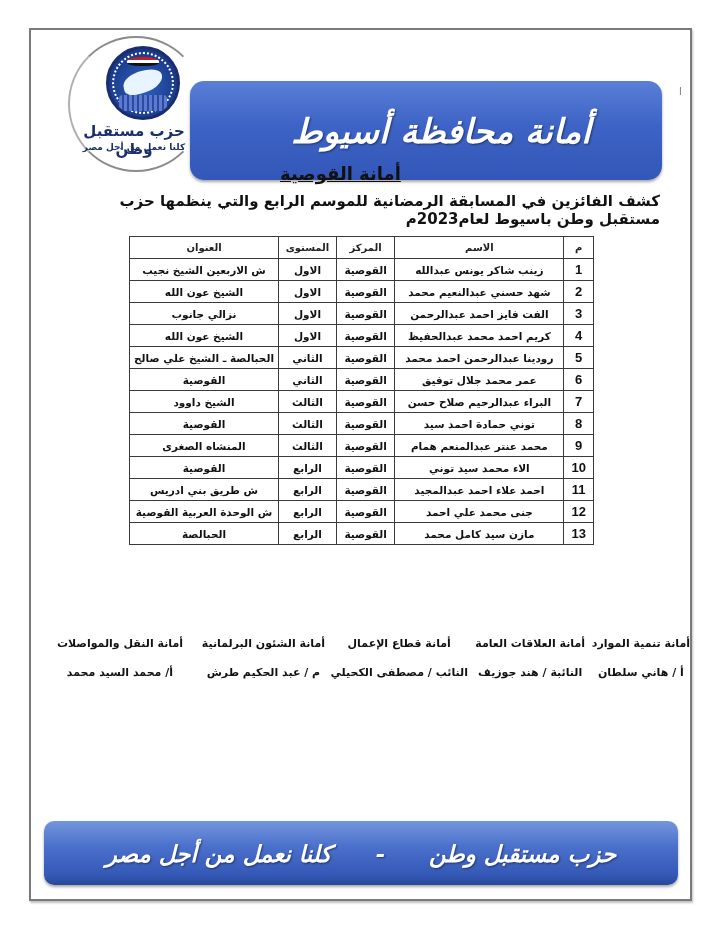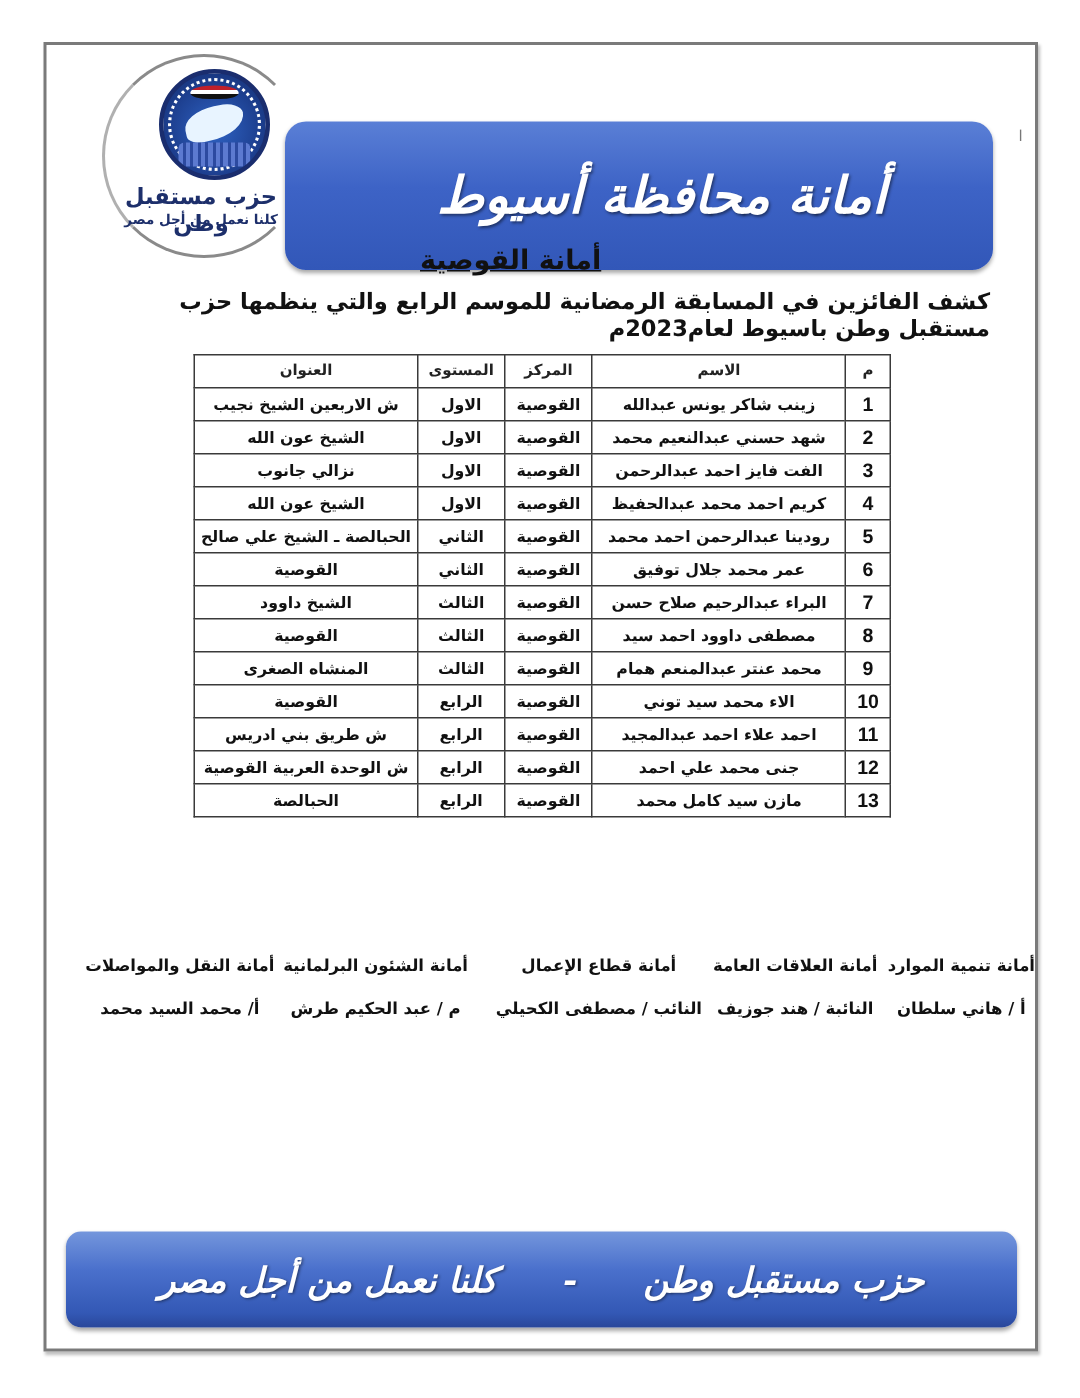--- a/index.html
+++ b/index.html
@@ -326,21 +326,21 @@
     </tr>
     <tr>
       <td class="num">7</td>
       <td>البراء عبدالرحيم صلاح حسن</td>
       <td>القوصية</td>
       <td>الثالث</td>
       <td>الشيخ داوود</td>
     </tr>
     <tr>
       <td class="num">8</td>
-      <td>مصطفى داوود احمد سيد</td>
+      <td>توني حمادة احمد سيد</td>
       <td>القوصية</td>
       <td>الثالث</td>
       <td>القوصية</td>
     </tr>
     <tr>
       <td class="num">9</td>
       <td>محمد عنتر عبدالمنعم همام</td>
       <td>القوصية</td>
       <td>الثالث</td>
       <td>المنشاه الصغرى</td>
@@ -382,21 +382,21 @@
     <span class="person">أ / هاني سلطان</span>
   </div>
   <div class="sig" style="right:105px;">
     <span class="role">أمانة العلاقات العامة</span>
     <span class="person">النائبة / هند جوزيف</span>
   </div>
   <div class="sig" style="right:222px;">
     <span class="role">أمانة قطاع الإعمال</span>
     <span class="person">النائب / مصطفى الكحيلي</span>
   </div>
-  <div class="sig" style="right:378px;">
+  <div class="sig" style="right:365px;">
     <span class="role">أمانة الشئون البرلمانية</span>
     <span class="person">م / عبد الحكيم طرش</span>
   </div>
   <div class="sig" style="right:507px;">
     <span class="role">أمانة النقل والمواصلات</span>
     <span class="person">أ/ محمد السيد محمد</span>
   </div>
 </div>
 
 <div class="gov-secretary">

